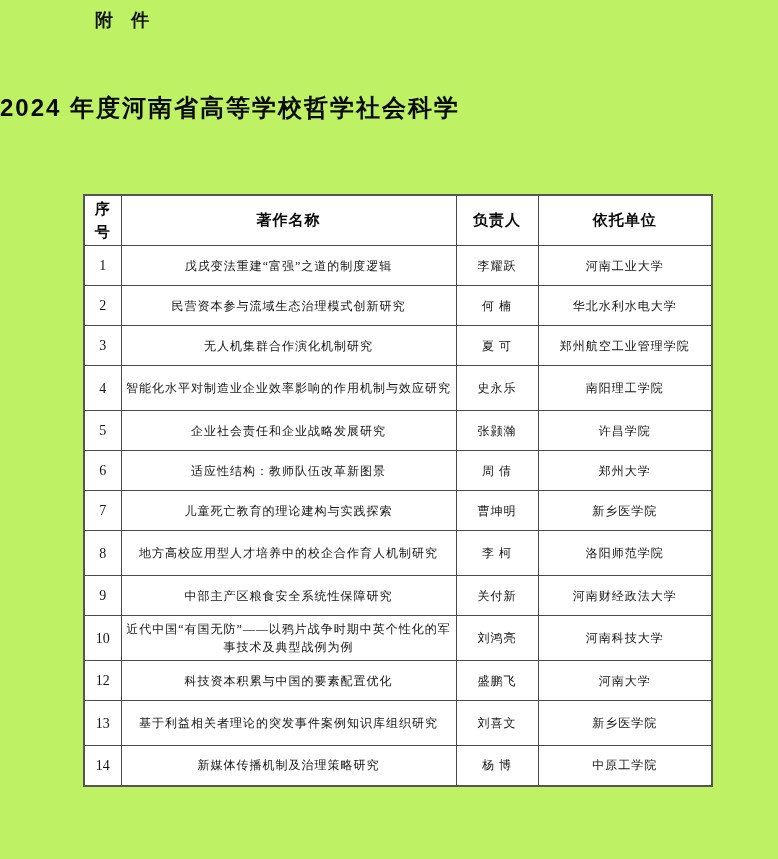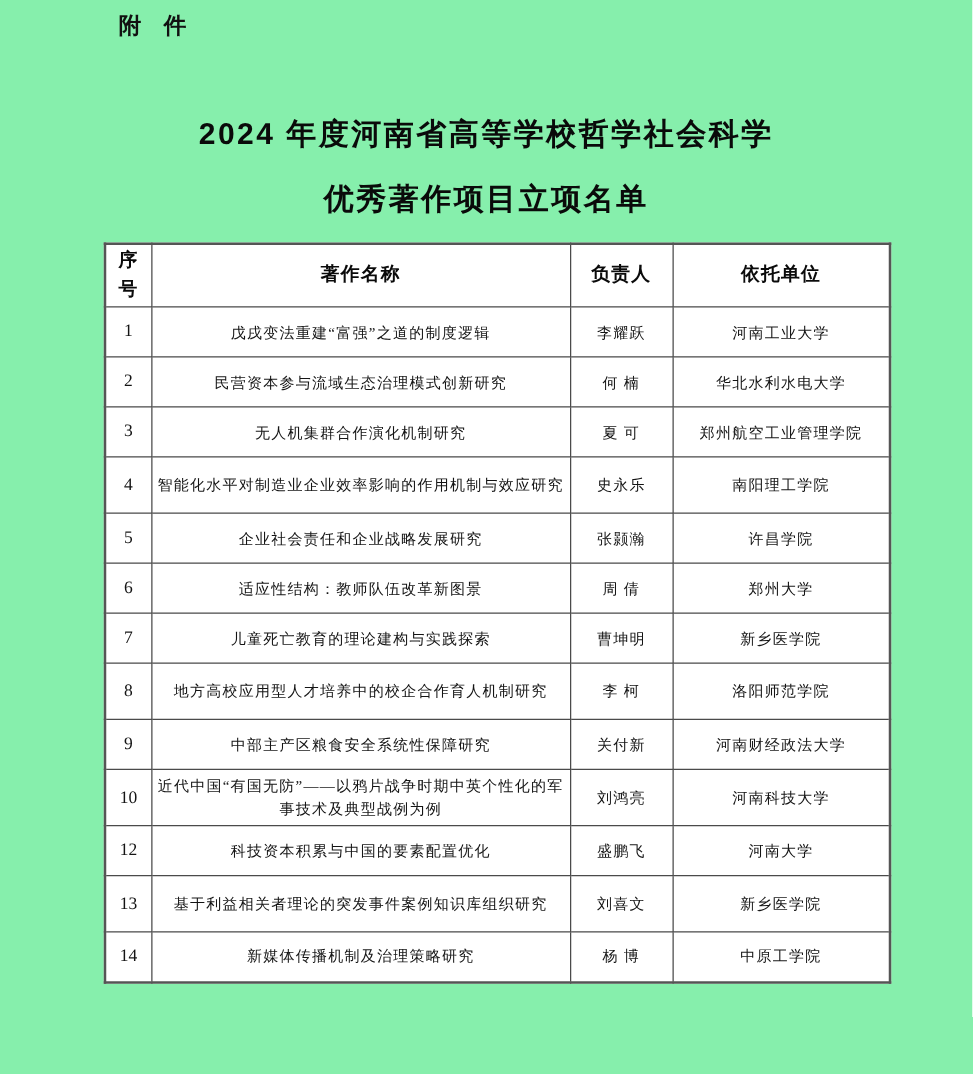--- a/index.html
+++ b/index.html
@@ -4,41 +4,40 @@
 <style>
   html, body {
     margin: 0;
     padding: 0;
     background: #ffffff;
   }
   .page {
     position: relative;
     width: 778px;
     height: 859px;
-    background: #86efac;
+    background: #bef264;
     overflow: hidden;
     font-family: "Liberation Serif", serif;
     color: #111111;
   }
   .attachment {
     position: absolute;
     left: 95px;
     top: 8px;
     font-family: "Liberation Sans", sans-serif;
     font-weight: bold;
     font-size: 18px;
     color: #111111;
     white-space: pre;
   }
   .title-block {
     position: absolute;
     top: 82px;
     left: 0;
     width: 778px;
-    text-align: center;
     font-family: "Liberation Sans", sans-serif;
     font-weight: bold;
     font-size: 24px;
     line-height: 52px;
     letter-spacing: 2px;
     color: #0a0a0a;
   }
   table.list {
     position: absolute;
     top: 194px;
@@ -84,21 +83,20 @@
 </style>
 </head>
 <body>
 
 <div class="page">
 
   <div class="attachment">附　件</div>
 
   <div class="title-block">
     <div>2024 年度河南省高等学校哲学社会科学</div>
-    <div>优秀著作项目立项名单</div>
   </div>
 
   <table class="list">
     <colgroup>
       <col class="c-no">
         <col class="c-title">
         <col class="c-name">
         <col class="c-org">
     </colgroup>
     <thead>

